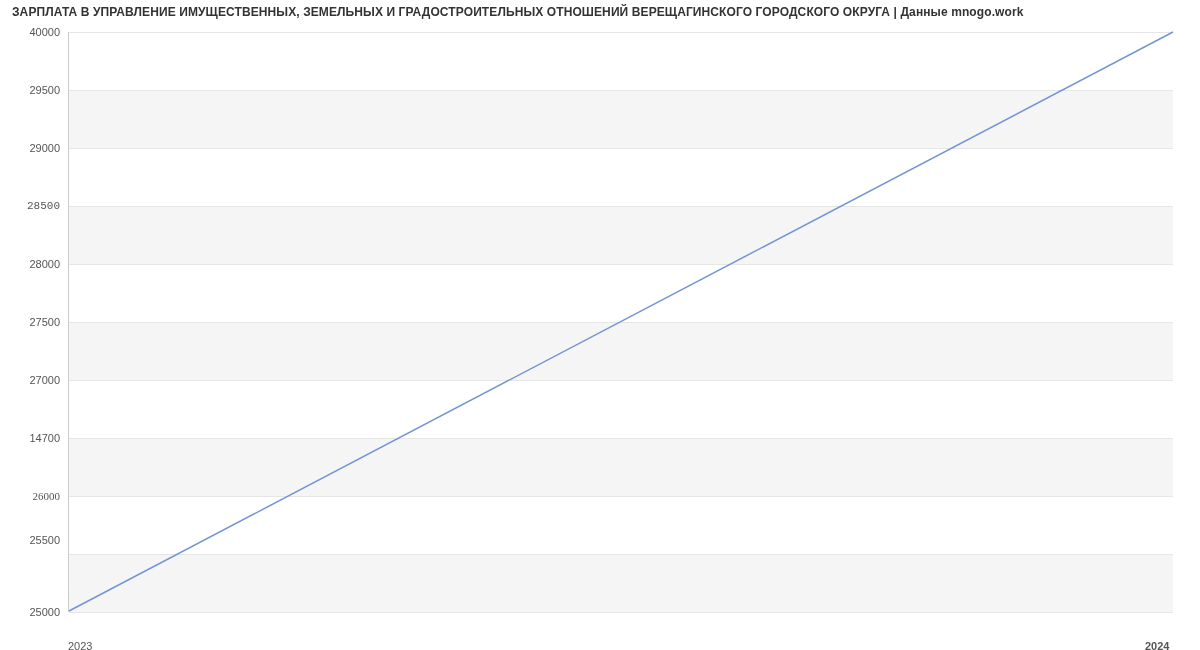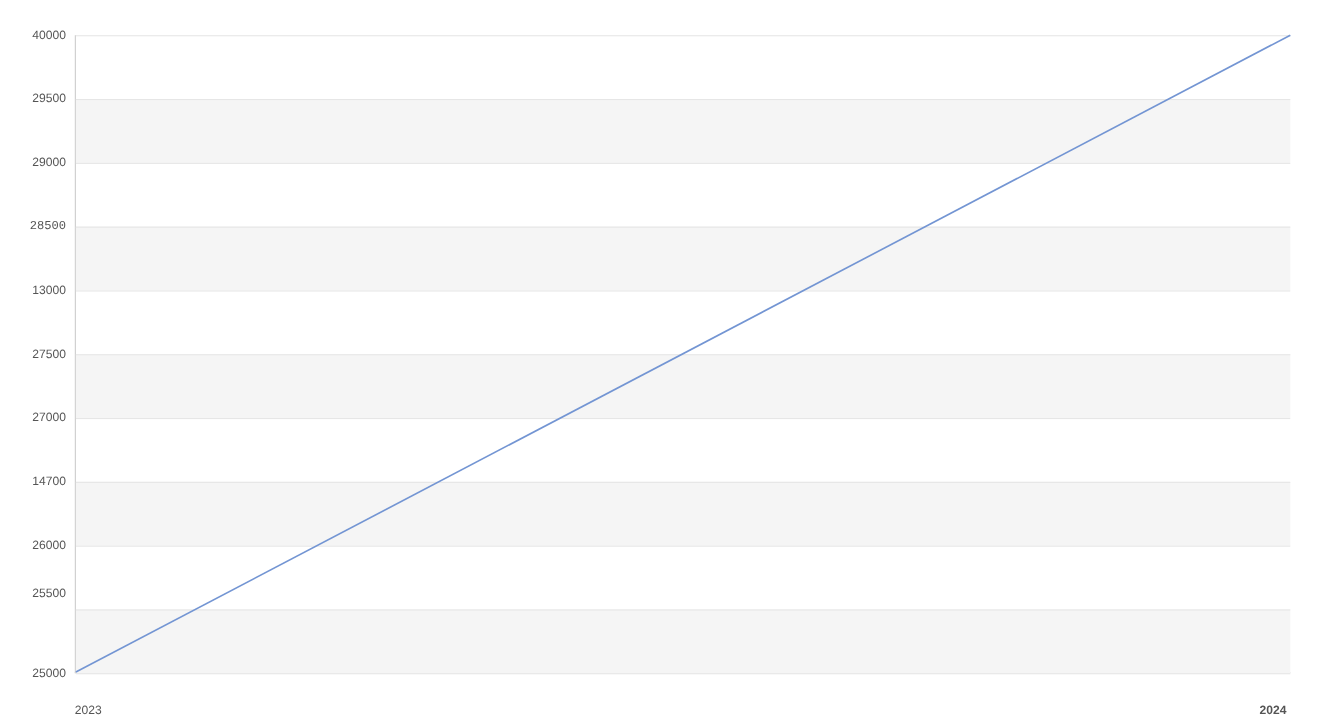--- a/index.html
+++ b/index.html
@@ -76,20 +76,21 @@
   .data-line {
     stroke: #7395d3;
     stroke-width: 1.5;
     fill: none;
   }
 </style>
 </head>
 <body>
 
 <div class="chart-wrap">
+  <div class="title">ЗАРПЛАТА В УПРАВЛЕНИЕ ИМУЩЕСТВЕННЫХ, ЗЕМЕЛЬНЫХ И ГРАДОСТРОИТЕЛЬНЫХ ОТНОШЕНИЙ ВЕРЕЩАГИНСКОГО ГОРОДСКОГО ОКРУГА | Данные mnogo.work</div>
 
   <div class="plot" id="plot">
       <div class="band" style="top: 58px; height: 58px;"></div>
       <div class="band" style="top: 174px; height: 58px;"></div>
       <div class="band" style="top: 290px; height: 58px;"></div>
       <div class="band" style="top: 406px; height: 58px;"></div>
       <div class="band" style="top: 522px; height: 58px;"></div>
     <div class="gridline" style="top: 580px;"></div>
       <div class="gridline" style="top: 522px;"></div>
       <div class="gridline" style="top: 464px;"></div>
@@ -100,24 +101,24 @@
       <div class="gridline" style="top: 174px;"></div>
       <div class="gridline" style="top: 116px;"></div>
       <div class="gridline" style="top: 58px;"></div>
       <div class="gridline" style="top: 0px;"></div>
       <svg class="svg-line" viewBox="0 0 1105 580" preserveAspectRatio="none">
       <polyline id="dataPolyline" class="data-line" points="0,580 1105,0" style="stroke: rgb(115, 149, 211);"></polyline>
     </svg>
   </div>
 <div class="ytick" style="top: 612px;">25000</div>
     <div class="ytick" style="top: 540px;">25500</div>
-    <div class="ytick" style="top: 496px;">26000</div>
+    <div class="ytick" style="top: 496px; font-family: Liberation Serif, serif;">26000</div>
     <div class="ytick" style="top: 438px;">14700</div>
     <div class="ytick" style="top: 380px;">27000</div>
     <div class="ytick" style="top: 322px;">27500</div>
-    <div class="ytick" style="top: 264px;">13000</div>
+    <div class="ytick" style="top: 264px;">28000</div>
     <div class="ytick" style="top: 206px; font-family: Liberation Mono, monospace;">28500</div>
     <div class="ytick" style="top: 148px;">29000</div>
     <div class="ytick" style="top: 90px;">29500</div>
     <div class="ytick" style="top: 32px;">40000</div>
     <div class="xtick" style="left: 68px;">2023</div>
     <div class="xtick" style="left: 1145px; font-weight: bold;">2024</div>
   </div>
 
 </body></html>

